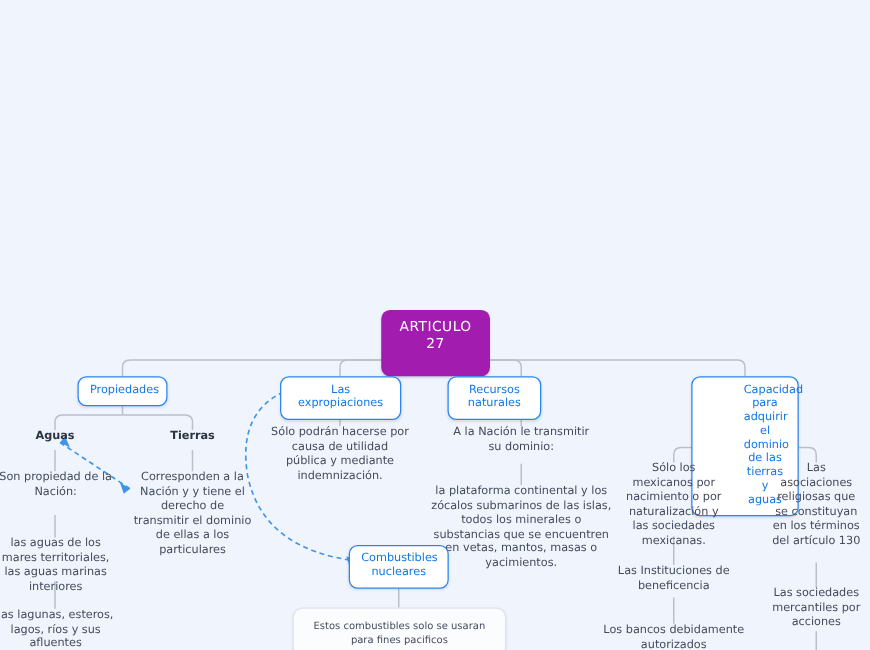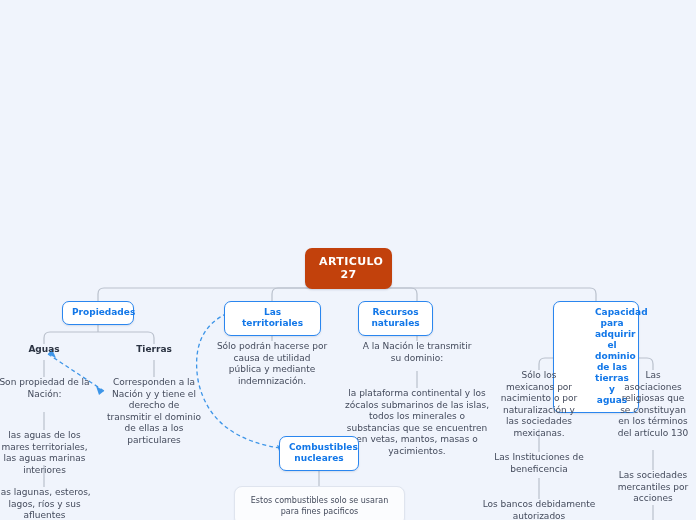--- a/index.html
+++ b/index.html
@@ -27,35 +27,35 @@
     height: 520px;
     pointer-events: none;
   }
   .node {
     position: absolute;
     box-sizing: border-box;
     text-align: center;
   }
   
   .n-root {
-    background: #c2410c;
+    background: #a21caf;
     color: #ffffff;
-    font-weight: bold;
+    font-weight: normal;
     font-size: 11px;
     letter-spacing: .4px;
     border-radius: 7px;
-    padding: 7px 14px 8px 14px;
+    padding: 7px 14px 20px 14px;
     line-height: 13px;
     box-shadow: 0 1px 2px rgba(30,60,110,.18);
   }
   
   .n-box {
     background: #ffffff;
     color: #1277e8;
-    font-weight: bold;
+    font-weight: normal;
     font-size: 9px;
     border: 1.6px solid #2a86ef;
     border-radius: 7px;
     padding: 5px 9px 6px 9px;
     line-height: 11px;
     box-shadow: 0 1px 2px rgba(30,60,110,.13);
   }
   
   .n-label {
     color: #2c3443;
@@ -132,21 +132,21 @@
       <polygon points="287,449 277,445 280,454"></polygon>
       <polygon points="104,391 96,386 99,395"></polygon>
       <polygon points="48,354 56,358 52,349"></polygon>
     </g>
   </svg>
 
   <div class="node n-root" style="left:305px; top:248px; width:87px;">ARTICULO 27</div>
 
   <div class="node n-box" style="left:62px; top:301px; width:72px;">Propiedades</div>
 
-  <div class="node n-box" style="left:224px; top:301px; width:97px;">Las territoriales</div>
+  <div class="node n-box" style="left:224px; top:301px; width:97px;">Las expropiaciones</div>
 
   <div class="node n-box" style="left:358px; top:301px; width:75px;">Recursos naturales</div>
 
   <div class="node n-box" style="left:553px; top:301px; width:86px;padding-left:41px;">Capacidad para adquirir el dominio de las tierras y aguas</div>
 
   <div class="node n-label" style="left:9px; top:343px; width:70px;text-align:center;">Aguas</div>
 
   <div class="node n-label" style="left:119px; top:343px; width:70px;">Tierras</div>
 
   <div class="node n-text" style="left:-3px; top:377px; width:95px;">Son propiedad de la Nación:</div>

